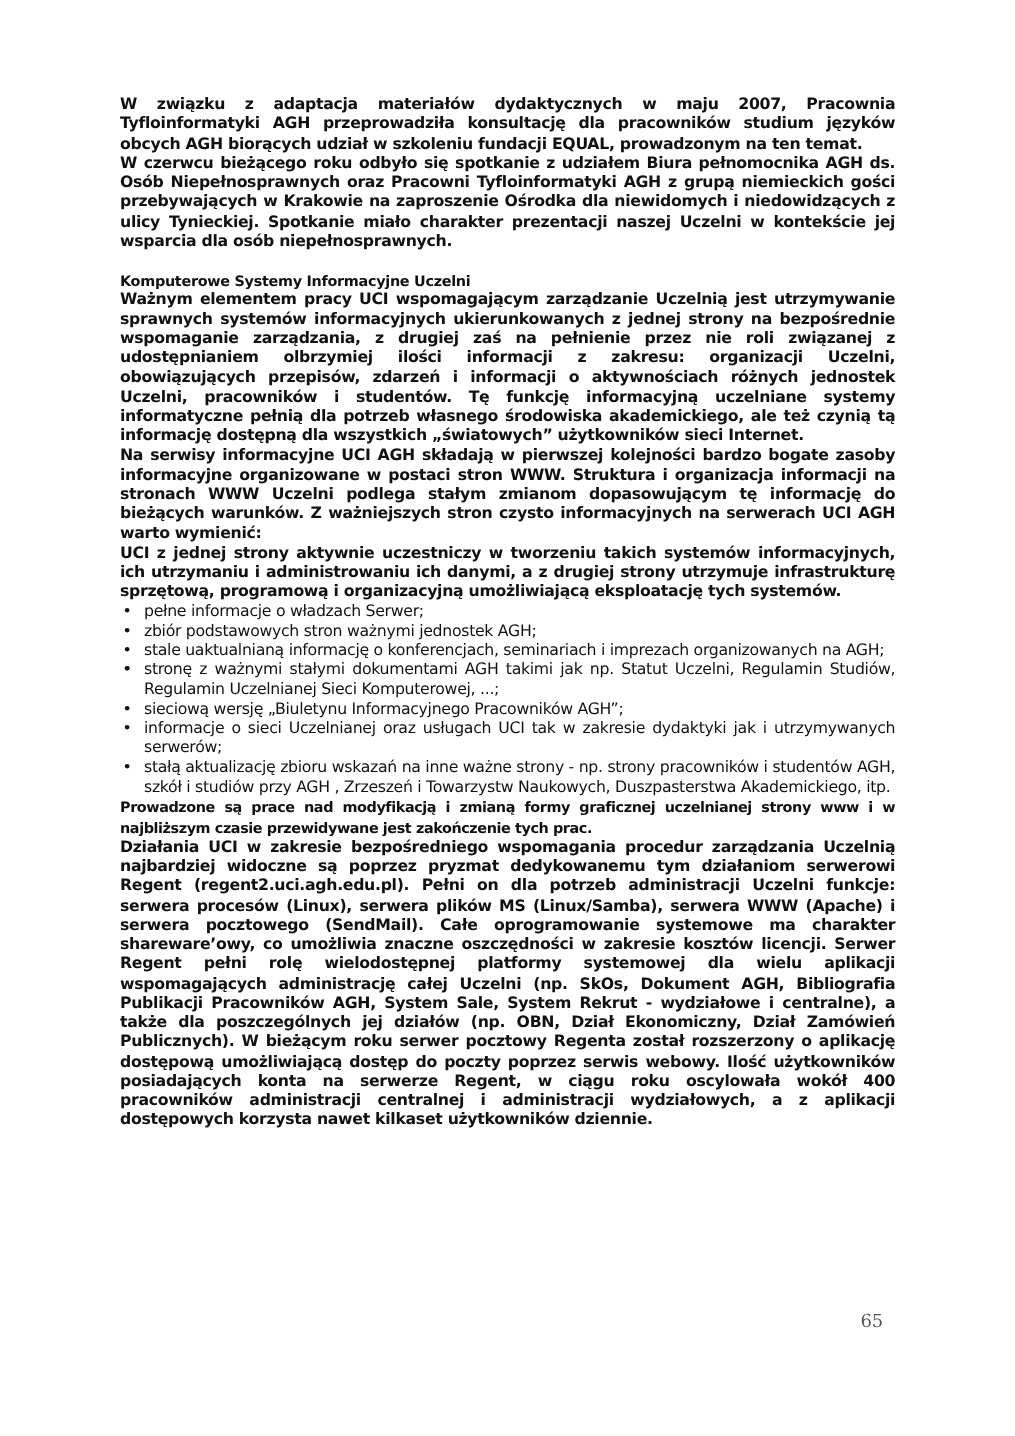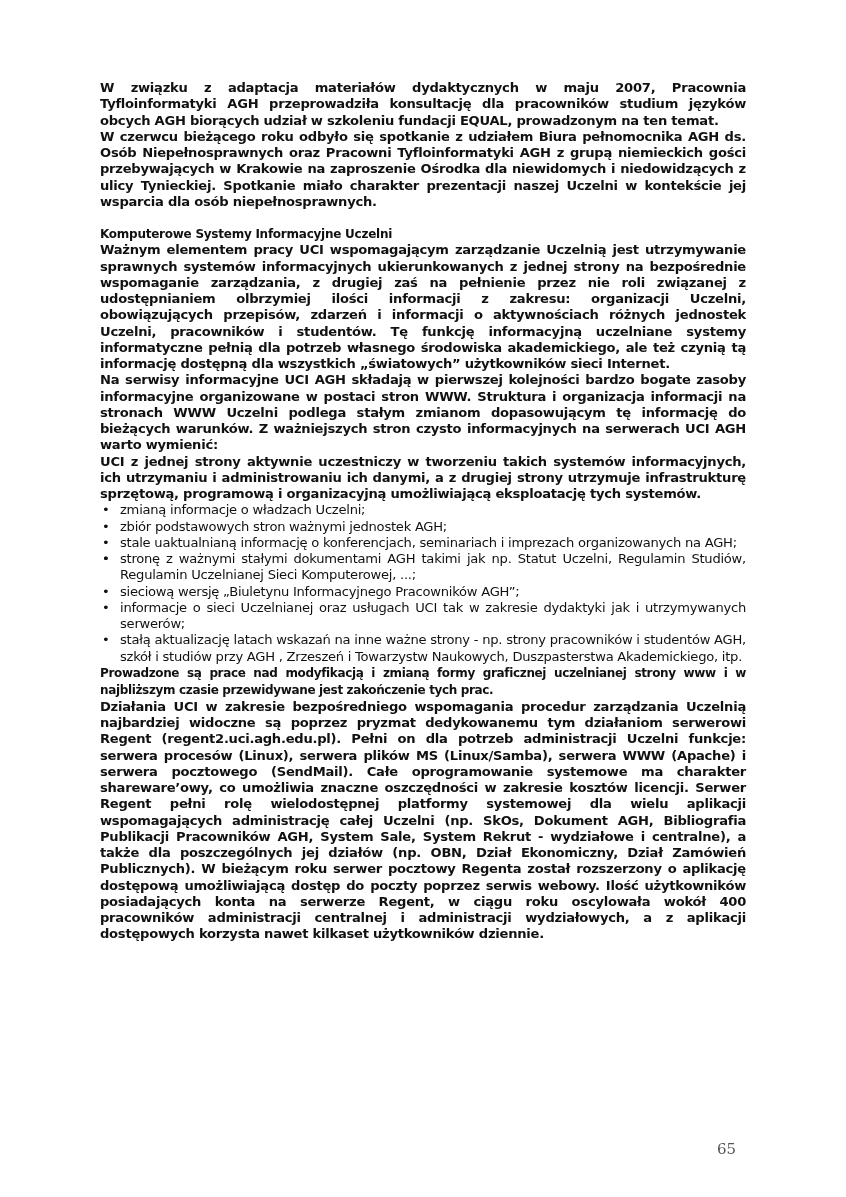--- a/index.html
+++ b/index.html
@@ -11,45 +11,45 @@
     letter-spacing: -0.25px;
   }
   p { margin: 0; text-align: justify; font-weight: bold; }
   .gap { height: 16px; }
   h2 { margin: 0; font-size: 12px; font-weight: bold; line-height: 16.25px; }
   .bold-para { font-weight: bold; font-size: 12px; line-height: 17px; text-align: justify; letter-spacing: -0.35px; }
   ul { margin: 0; padding: 0; list-style: none; }
   li { position: relative; padding-left: 20px; text-align: justify; }
   li .bullet { position: absolute; left: 2px; top: 0; }
   .pagenum {
-    position: absolute; left: 717px; top: 1140px;
+    position: absolute; left: 717px; top: 1092px;
     font-family: "DejaVu Serif", serif; font-size: 15px; color: #555;
   }
 </style>
 </head>
 <body>
 
 <div class="page">
   <p>W związku z adaptacja materiałów dydaktycznych w maju 2007, Pracownia Tyfloinformatyki AGH przeprowadziła konsultację dla pracowników studium języków obcych AGH biorących udział w szkoleniu fundacji EQUAL, prowadzonym na ten temat.</p>
   <p>W czerwcu bieżącego roku odbyło się spotkanie z udziałem Biura pełnomocnika AGH ds. Osób Niepełnosprawnych oraz Pracowni Tyfloinformatyki AGH z grupą niemieckich gości przebywających w Krakowie na zaproszenie Ośrodka dla niewidomych i niedowidzących z ulicy Tynieckiej. Spotkanie miało charakter prezentacji naszej Uczelni w kontekście jej wsparcia dla osób niepełnosprawnych.</p>
   <div class="gap"></div>
 
   <h2>Komputerowe Systemy Informacyjne Uczelni</h2>
   <p>Ważnym elementem pracy UCI wspomagającym zarządzanie Uczelnią jest utrzymywanie sprawnych systemów informacyjnych ukierunkowanych z jednej strony na bezpośrednie wspomaganie zarządzania, z drugiej zaś na pełnienie przez nie roli związanej z udostępnianiem olbrzymiej ilości informacji z zakresu: organizacji Uczelni, obowiązujących przepisów, zdarzeń i informacji o aktywnościach różnych jednostek Uczelni, pracowników i studentów. Tę funkcję informacyjną uczelniane systemy informatyczne pełnią dla potrzeb własnego środowiska akademickiego, ale też czynią tą informację dostępną dla wszystkich „światowych” użytkowników sieci Internet.</p>
   <p>Na serwisy informacyjne UCI AGH składają w pierwszej kolejności bardzo bogate zasoby informacyjne organizowane w postaci stron WWW. Struktura i organizacja informacji na stronach WWW Uczelni podlega stałym zmianom dopasowującym tę informację do bieżących warunków. Z ważniejszych stron czysto informacyjnych na serwerach UCI AGH warto wymienić:</p>
   <p>UCI z jednej strony aktywnie uczestniczy w tworzeniu takich systemów informacyjnych, ich utrzymaniu i administrowaniu ich danymi, a z drugiej strony utrzymuje infrastrukturę sprzętową, programową i organizacyjną umożliwiającą eksploatację tych systemów.</p>
 
   <ul>
-    <li><span class="bullet">•</span><span>zmianą informacje o władzach Uczelni;</span></li>
+    <li><span class="bullet">•</span><span>pełne informacje o władzach Serwer;</span></li>
     <li><span class="bullet">•</span><span>zbiór podstawowych stron ważnymi jednostek AGH;</span></li>
     <li><span class="bullet">•</span><span>stale uaktualnianą informację o konferencjach, seminariach i imprezach organizowanych na AGH;</span></li>
     <li><span class="bullet">•</span></li>
     <li><span class="bullet">•</span><span>stronę z ważnymi stałymi dokumentami AGH takimi jak np. Statut Uczelni, Regulamin Studiów, Regulamin Uczelnianej Sieci Komputerowej, ...;</span></li>
     <li><span class="bullet">•</span><span>sieciową wersję „Biuletynu Informacyjnego Pracowników AGH”;</span></li>
     <li><span class="bullet">•</span><span>informacje o sieci Uczelnianej oraz usługach UCI tak w zakresie dydaktyki jak i utrzymywanych serwerów;</span></li>
-    <li><span class="bullet">•</span><span>stałą aktualizację latach wskazań na inne ważne strony - np. strony pracowników i studentów AGH, szkół i studiów przy AGH , Zrzeszeń i Towarzystw Naukowych, Duszpasterstwa Akademickiego, itp.</span></li>
+    <li><span class="bullet">•</span><span>stałą aktualizację zbioru wskazań na inne ważne strony - np. strony pracowników i studentów AGH, szkół i studiów przy AGH , Zrzeszeń i Towarzystw Naukowych, Duszpasterstwa Akademickiego, itp.</span></li>
   </ul>
 
   <p class="bold-para">Prowadzone są prace nad modyfikacją i zmianą formy graficznej uczelnianej strony www i w najbliższym czasie przewidywane jest zakończenie tych prac.</p>
   <p><span>Działania UCI w zakresie bezpośredniego wspomagania procedur zarządzania Uczelnią najbardziej widoczne są poprzez pryzmat dedykowanemu tym działaniom serwerowi Regent (</span><b>regent2.uci.agh.edu.pl</b><span>). Pełni on dla potrzeb administracji Uczelni funkcje: serwera procesów (Linux), serwera plików MS (Linux/Samba), serwera WWW (Apache) i serwera pocztowego (SendMail). Całe oprogramowanie systemowe ma charakter shareware’owy, co umożliwia znaczne oszczędności w zakresie kosztów licencji. Serwer Regent pełni rolę wielodostępnej platformy systemowej dla wielu aplikacji wspomagających administrację całej Uczelni (np. SkOs, Dokument AGH, Bibliografia Publikacji Pracowników AGH, System Sale, System Rekrut - wydziałowe i centralne), a także dla poszczególnych jej działów (np. OBN, Dział Ekonomiczny, Dział Zamówień Publicznych). W bieżącym roku serwer pocztowy Regenta został rozszerzony o aplikację dostępową umożliwiającą dostęp do poczty poprzez serwis webowy. Ilość użytkowników posiadających konta na serwerze Regent, w ciągu roku oscylowała wokół 400 pracowników administracji centralnej i administracji wydziałowych, a z aplikacji dostępowych korzysta nawet kilkaset użytkowników dziennie.</span></p>
 </div>
 
 <div class="pagenum">65</div>
 
 </body></html>

